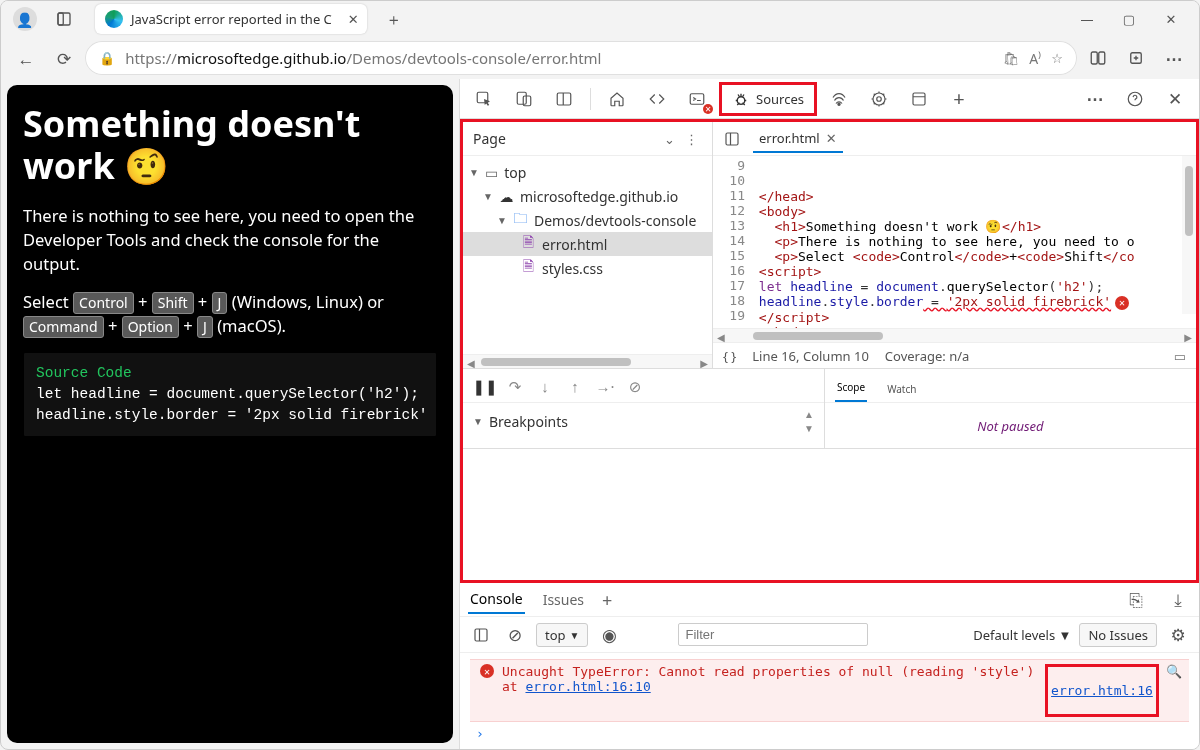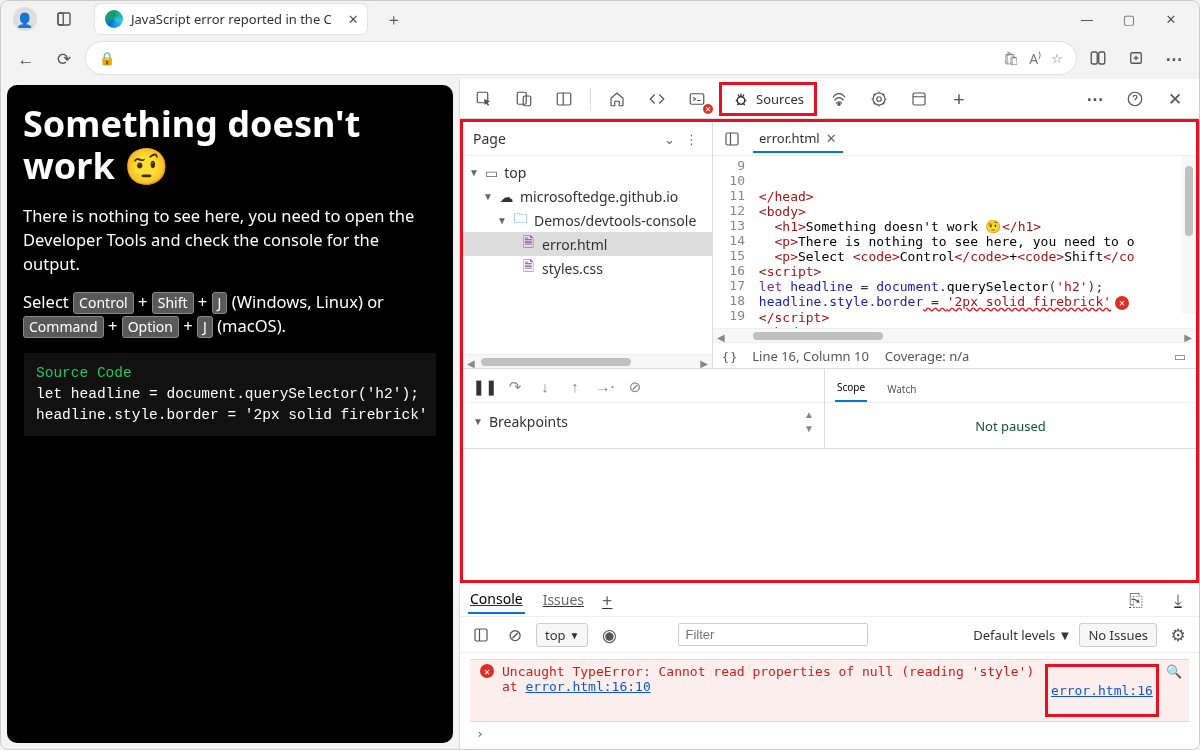--- a/index.html
+++ b/index.html
@@ -54,22 +54,22 @@
 .hfill{flex:1;}
 .debug-row { display:flex; border-bottom:1px solid #ddd; height:80px;}
 .debug-left { width:362px; border-right:1px solid #ddd; display:flex; flex-direction:column;}
 .dbg-tools { display:flex; align-items:center; gap:2px; padding:4px 8px; border-bottom:1px solid #eee; height:34px;}
 .dbg-btn { width:28px; height:26px; display:flex; align-items:center; justify-content:center; color:#888; font-size:15px;}
 .bp-row { display:flex; align-items:center; padding: 4px 10px; gap:6px; font-size:14px;}
 .debug-right { flex:1; display:flex; flex-direction:column;}
 .scope-tabs { display:flex; padding:0 10px; height:34px; border-bottom:1px solid #eee; align-items:flex-end; gap:18px;}
 .scope-tab { padding: 6px 2px; font-size:10px; color:#555; cursor:pointer;}
 .scope-tab.active { color:#000; border-bottom:2px solid #0078d4;}
-.not-paused { flex:1; display:flex; align-items:center; justify-content:center; color:#14532d;}
-.drawer-tabs { display:flex; align-items:center; padding:4px 8px; height:34px; border-bottom:1px solid #eee; gap:16px;text-decoration:underline;}
+.not-paused { flex:1; display:flex; align-items:center; justify-content:center; font-style:italic; color:#701a75;}
+.drawer-tabs { display:flex; align-items:center; padding:4px 8px; height:34px; border-bottom:1px solid #eee; gap:16px;}
 .drawer-tab { font-size:14px; color:#666; padding: 4px 2px; cursor:pointer;}
 .drawer-tab.active { color:#000; border-bottom:2px solid #0078d4;}
 .console-toolbar { display:flex; align-items:center; padding:4px 8px; gap:8px; border-bottom:1px solid #eee; height:36px;}
 .pill { display:flex; align-items:center; gap:4px; padding:2px 8px; border:1px solid #ccc; border-radius:3px; background:#f7f7f7; font-size:13px;}
 .filter-input { flex:0 0 140px; border:1px solid #ccc; border-radius:2px; padding:3px 6px; font-size:13px; color:#888;margin-left:48px;}
 .console-body { padding:6px 10px 4px 10px; font-family:Consolas,monospace; font-size:13px;}
 .err-row { display:flex; align-items:flex-start; gap:8px; background:#fdeeee; padding:4px 6px; border-top:1px solid #f8d0d0; border-bottom:1px solid #f8d0d0;}
 .err-text { color:#c5221f; flex:1;}
 .err-link-box { border:3px solid #e81123; padding:16px 3px; }
 .err-link { color:#1155cc; text-decoration:underline; cursor:pointer;}
@@ -103,20 +103,21 @@
     <div class="win-btn">▢</div>
     <div class="win-btn">✕</div>
   </div>
 </div>
 
 <div class="nav-row">
   <div class="nav-icon">←</div>
   <div class="nav-icon">⟳</div>
   <div class="url-bar">
     <span style="color:#666;">🔒</span>
+    <span class="url-text"><span>https://</span><span class="host">microsoftedge.github.io</span><span>/Demos/devtools-console/error.html</span></span>
     <span class="spacer"></span>
     <span style="color:#777;">🛍</span>
     <span style="color:#777; font-size:14px;">A⁾</span>
     <span style="color:#777;">☆</span>
   </div>
   <div class="nav-icon">
     <svg viewBox="0 0 24 24" width="18" height="18" fill="none" stroke="#555" stroke-width="1.8">
         <rect x="3" y="4" width="8" height="16" rx="2"></rect>
         <rect x="13" y="4" width="8" height="16" rx="2"></rect>
       </svg>

